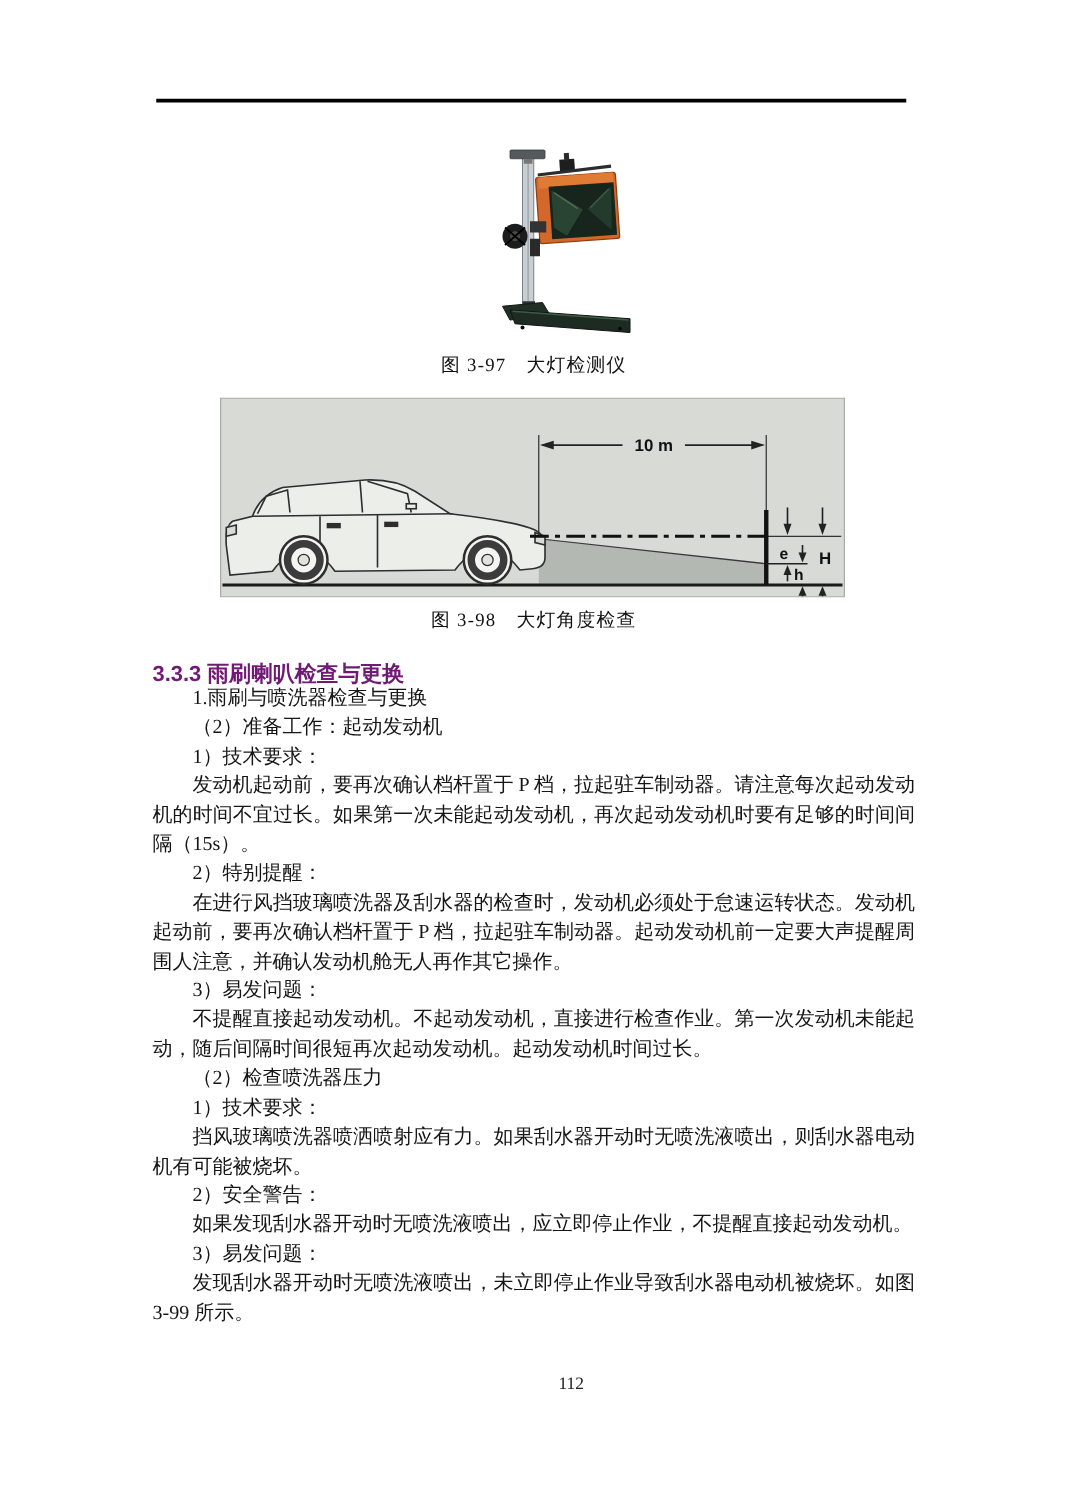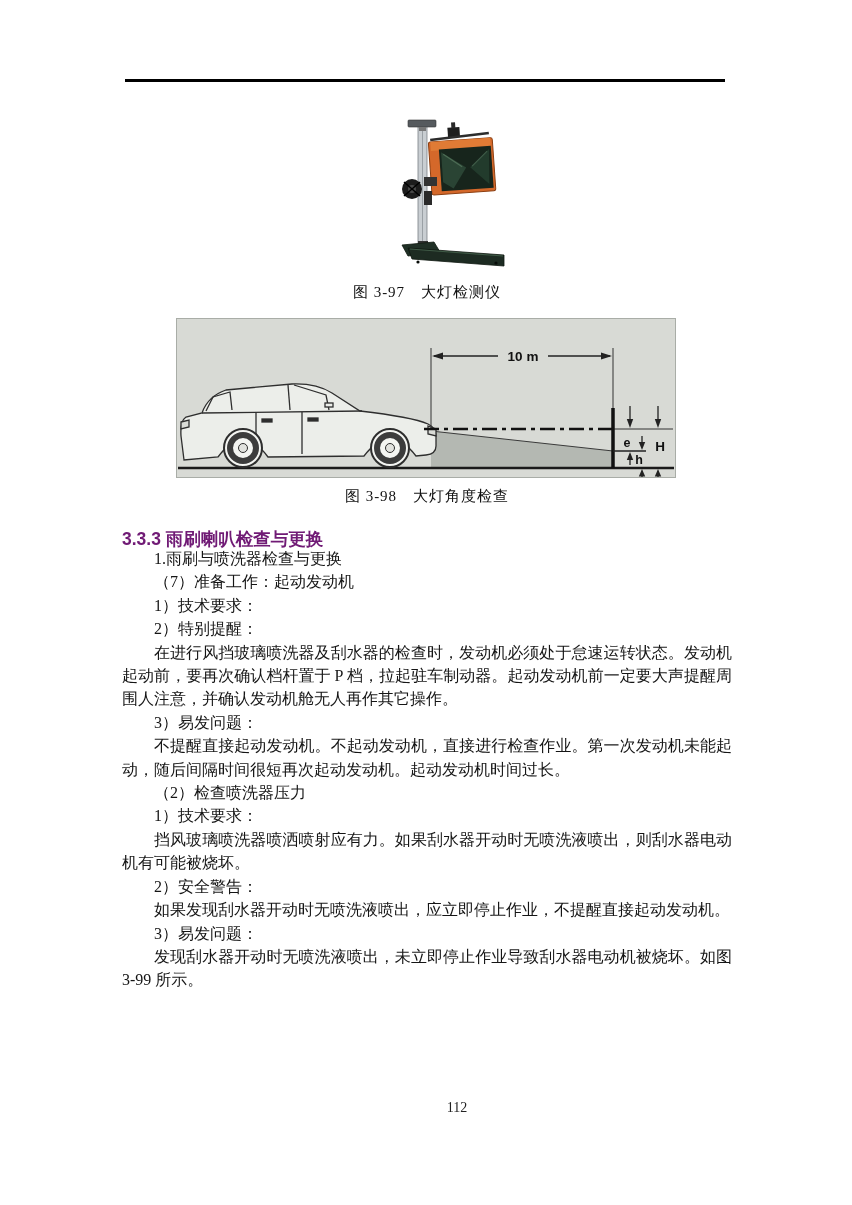--- a/index.html
+++ b/index.html
@@ -145,22 +145,23 @@
       <text class="dim-label" x="484" y="133" font-size="13.5" text-anchor="middle" fill="#111">H</text>
       <text class="dim-label" x="463" y="146" font-size="12.5" text-anchor="middle" fill="#111">h</text>
     </svg>
   </div>
   <div class="caption" id="cap98">图 3-98　大灯角度检查</div>
 
   <div class="heading">3.3.3 雨刷喇叭检查与更换</div>
 
   <div class="bodytext">
     <p>1.雨刷与喷洗器检查与更换</p>
-    <p>（7）准备工作：起动发动机</p>
+    <p>（2）准备工作：起动发动机</p>
     <p>1）技术要求：</p>
+    <p>发动机起动前，要再次确认档杆置于 P 档，拉起驻车制动器。请注意每次起动发动机的时间不宜过长。如果第一次未能起动发动机，再次起动发动机时要有足够的时间间隔（15s）。</p>
     <p>2）特别提醒：</p>
     <p>在进行风挡玻璃喷洗器及刮水器的检查时，发动机必须处于怠速运转状态。发动机起动前，要再次确认档杆置于 P 档，拉起驻车制动器。起动发动机前一定要大声提醒周围人注意，并确认发动机舱无人再作其它操作。</p>
     <p>3）易发问题：</p>
     <p>不提醒直接起动发动机。不起动发动机，直接进行检查作业。第一次发动机未能起动，随后间隔时间很短再次起动发动机。起动发动机时间过长。</p>
     <p>（2）检查喷洗器压力</p>
     <p>1）技术要求：</p>
     <p>挡风玻璃喷洗器喷洒喷射应有力。如果刮水器开动时无喷洗液喷出，则刮水器电动机有可能被烧坏。</p>
     <p>2）安全警告：</p>
     <p>如果发现刮水器开动时无喷洗液喷出，应立即停止作业，不提醒直接起动发动机。</p>
     <p>3）易发问题：</p>

